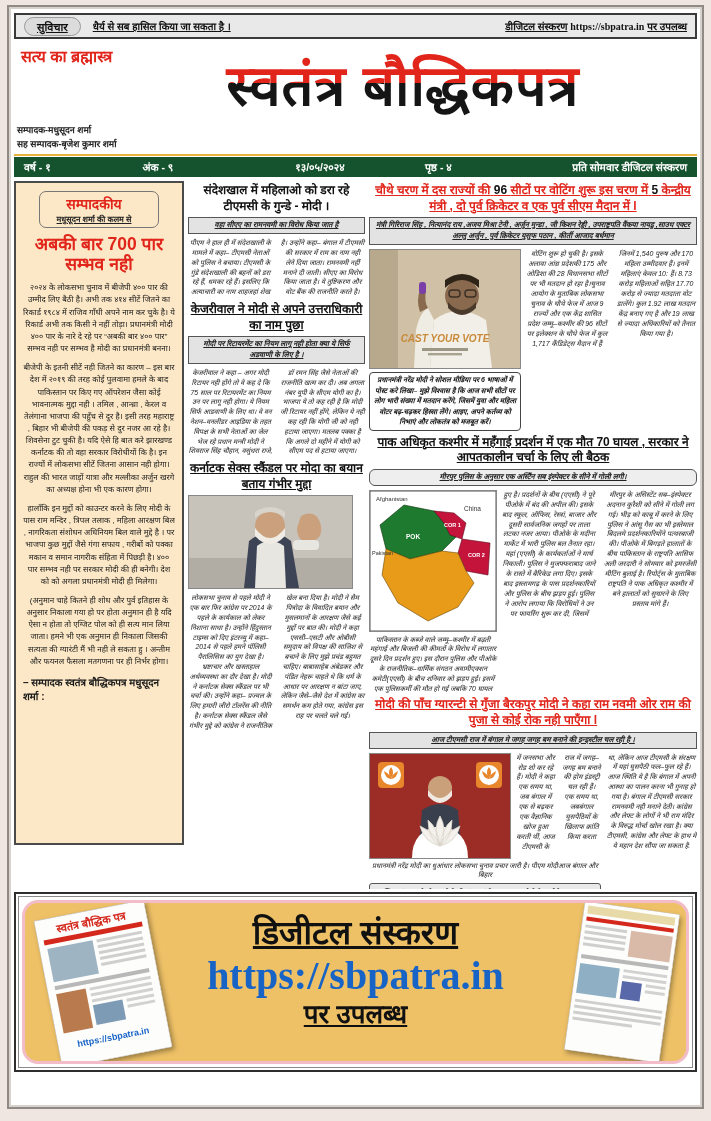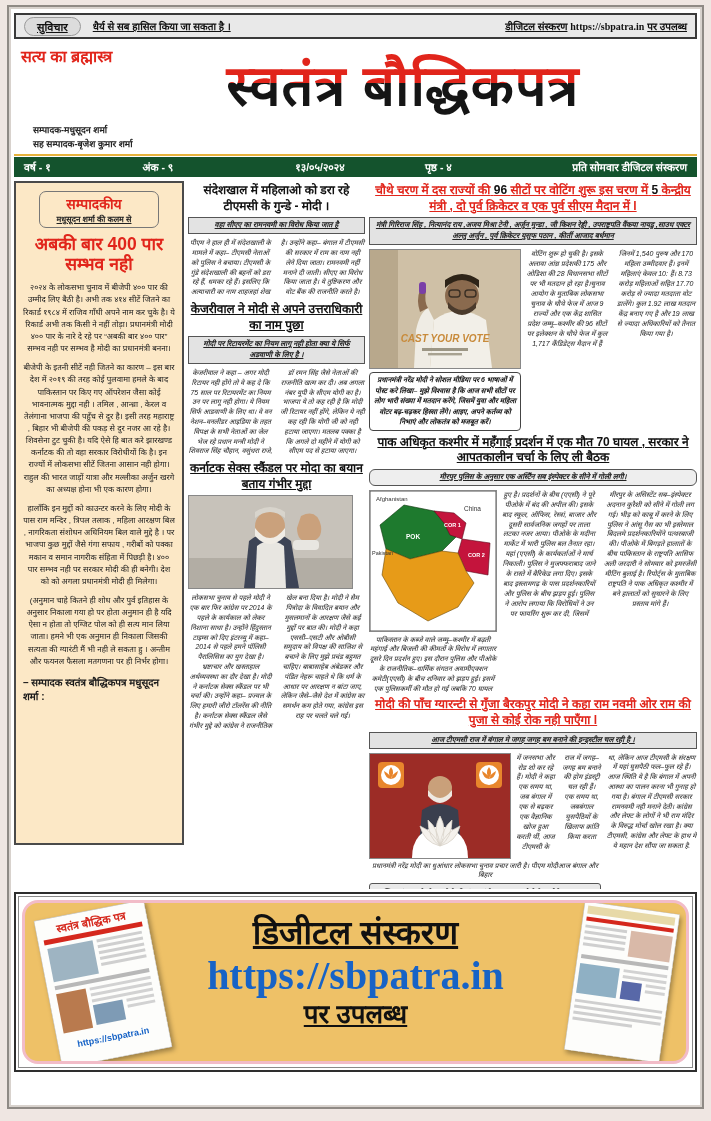--- a/index.html
+++ b/index.html
@@ -10,21 +10,21 @@
   .pill{border:1px solid #9a9a9a;border-radius:12px;background:#dcdcdc;padding:1px 12px;font-weight:bold;font-size:11px;text-decoration:underline;color:#111;}
   .quote{font-size:10px;font-weight:bold;text-decoration:underline;margin-left:12px;color:#111;}
   .topright{margin-left:auto;font-size:10px;font-weight:bold;color:#111;}
   .topright .u{text-decoration:underline;}
   .topright .url{font-family:"Liberation Serif",serif;}
   
   .masthead{position:relative;height:108px;}
   .tagline{position:absolute;left:12px;top:0px;color:#e1251b;font-weight:bold;font-size:16px;}
   .main-title{text-align:center;padding-left:95px;margin-top:6px;font-size:56px;font-weight:800;line-height:1.45;
     background:linear-gradient(#e1251b 47%,#151515 47%);-webkit-background-clip:text;background-clip:text;color:transparent;letter-spacing:1px;}
-  .editors{position:absolute;left:24px;bottom:2px;font-size:9px;font-weight:bold;color:#222;line-height:1.5;}
+  .editors{position:absolute;left:8px;bottom:2px;font-size:9px;font-weight:bold;color:#222;line-height:1.5;}
   .goldline{height:2px;background:#e6b33c;margin:1px 5px 0 5px;}
   .dateband{margin:1px 5px;background:#14532d;color:#fff;display:flex;align-items:center;font-size:10.5px;font-weight:bold;padding:3px 10px;box-sizing:border-box;}
   .dateband span{flex:1;} .dateband .c{text-align:center;} .dateband .r{text-align:right;flex:1.6;}
   
   .content{display:flex;gap:4px;margin:4px 5px 0 5px;height:708px;overflow:hidden;}
   .col1{width:170px;flex:none;}
   .col2{width:177px;flex:none;}
   .col3{flex:1;min-width:0;}
   
   .edbox{border:2px solid #4a4a4a;background:#fce8c6;height:664px;padding:8px 7px;box-sizing:border-box;}
@@ -97,21 +97,21 @@
   </div>
 
   <div class="content">
 
     <div class="col1">
       <div class="edbox">
         <div class="edhead">
           <span class="t">सम्पादकीय</span>
           <span class="s">मधुसूदन शर्मा की कलम से</span>
         </div>
-        <div class="edheadline">अबकी बार 400 पार सम्भव नही</div>
+        <div class="edheadline">अबकी बार 700 पार सम्भव नही</div>
         <div class="edbody">
           <p>२०२४ के लोकसभा चुनाव में बीजेपी ४०० पार की उम्मीद लिए बैठी है। अभी तक ४१४ सीटें जितने का रिकार्ड १९८४ में राजिव गाँधी अपने नाम कर चुके है। ये रिकार्ड अभी तक किसी ने नहीं तोड़ा। प्रधानमंत्री मोदी ४०० पार के नारे दे रहे पर “अबकी बार ४०० पार” सम्भव नही पर सम्भव है मोदी का प्रधानमंत्री बनना।</p>
           <p>बीजेपी के इतनी सीटें नही जितने का कारण – इस बार देश में २०१९ की तरह कोई पुलवामा हमले के बाद पाकिस्तान पर किए गए ऑपरेशन जैसा कोई भावनात्मक मुद्दा नही । तमिल , आन्ध्रा , केरल व तेलंगाना भाजपा की पहुँच से दुर है। इसी तरह महाराष्ट्र , बिहार भी बीजेपी की पकड़ से दुर नजर आ रहे है। शिवसेना टुट चुकी है। यदि ऐसे हि बात करे झारखण्ड कर्नाटक की तो वहा सरकार विरोधीयों कि है। इन राज्यों में लोकसभा सीटें जितना आसान नही होगा। राहुल की भारत जाड़ों यात्रा और मल्लीका अर्जुन खरगे का अध्यक्ष होना भी एक कारण होगा।</p>
           <p>हालाँकि इन मुद्दों को काउन्टर करने के लिए मोदी के पास राम मन्दिर , त्रिपल तलाक , महिला आरक्षण बिल , नागरिकता संशोधन अधिनियम बिल वाले मुद्दे है । पर भाजपा कुछ मुद्दों जैसे गंगा सफाय , गरीबों को पक्का मकान व समान नागरीक संहिता में पिछड़ी है। ४०० पार सम्भव नही पर सरकार मोदी की ही बनेगी। देश को को अगला प्रधानमंत्री मोदी ही मिलेगा।</p>
           <p>(अनुमान चाहे कितने ही शोध और पुर्व इतिहास के अनुसार निकाला गया हो पर होता अनुमान ही है यदि ऐसा न होता तो एग्जिट पोल को ही सत्य मान लिया जाता।  हमने भी एक अनुमान ही निकाला जिसकी सत्यता की ग्यारंटी मैं भी नही ले सकता हु । अन्तीम और फयनल फैसला मतगणना पर ही निर्भर होगा।</p>
         </div>
         <div class="edsig">– सम्पादक स्वतंत्र बौद्धिकपत्र मधुसूदन शर्मा :</div>
       </div>
     </div>
 

